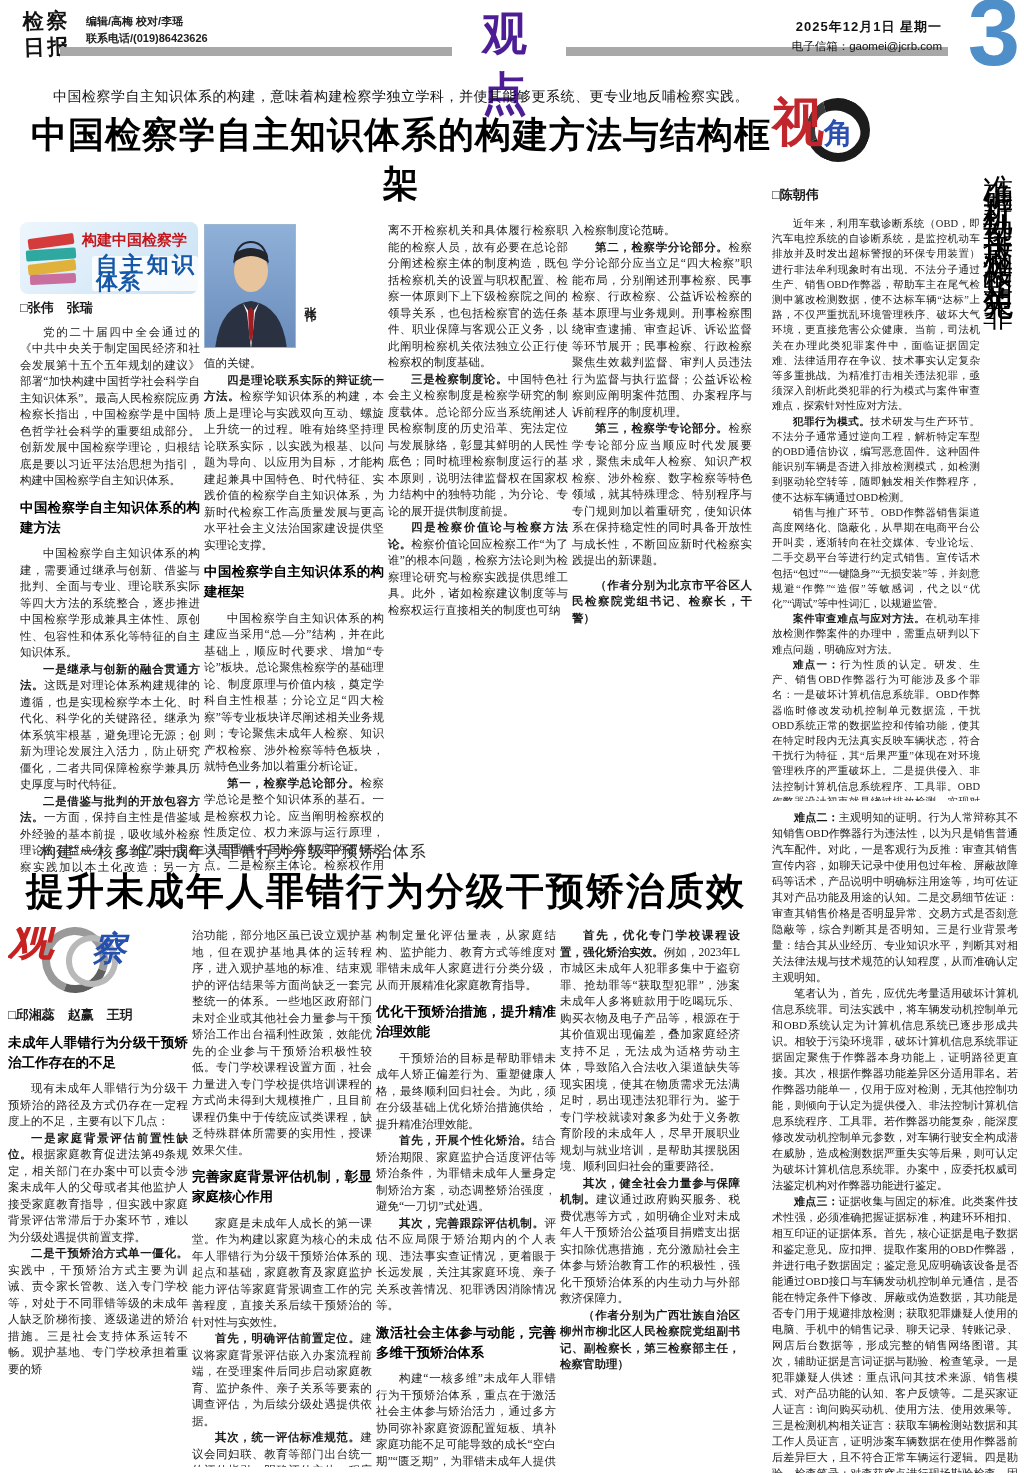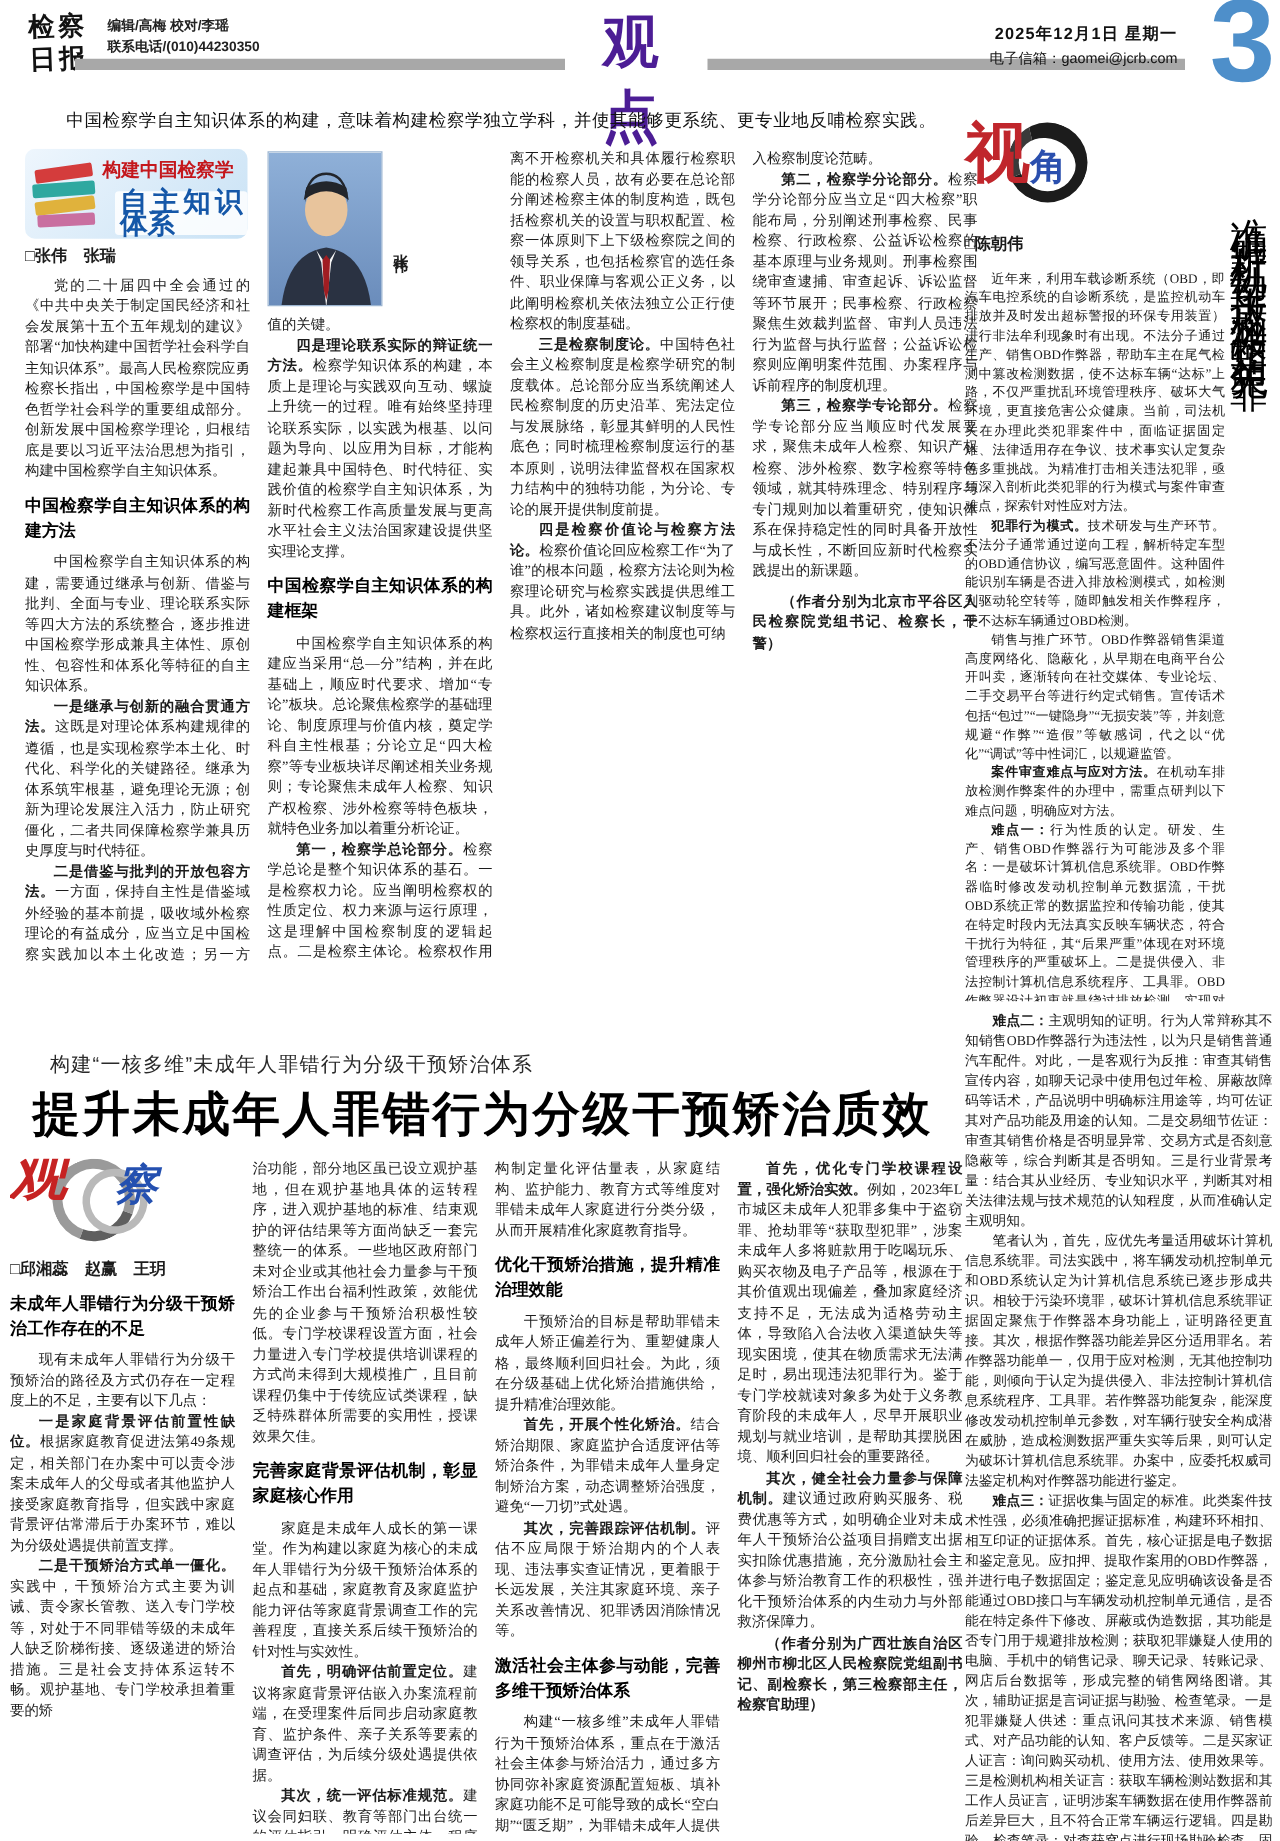--- a/index.html
+++ b/index.html
@@ -14,21 +14,21 @@
 .bar{position:absolute;top:47px;height:9px;background:#a8a8a8}
 .bar.left{left:60px;width:392px}
 .bar.right{left:566px;width:382px}
 .section-title{position:absolute;left:448px;top:4px;width:120px;text-align:center;font-size:45px;font-weight:900;color:#4c1d95;font-family:"Liberation Sans",sans-serif;letter-spacing:7px}
 .dateblock{position:absolute;right:82px;top:18px;text-align:right;font-family:"Liberation Sans",sans-serif;color:#111}
 .dateblock .d1{font-size:13px;font-weight:bold;letter-spacing:1px}
 .dateblock .d2{font-size:11.5px;margin-top:3px}
 .pageno{position:absolute;right:4px;top:-14px;font-size:94px;font-weight:bold;color:#4e8fca;font-family:"Liberation Sans",sans-serif;line-height:1}
 
 
-.cols{display:flex;gap:14px;overflow:hidden}
+.cols{display:flex;gap:4px;overflow:hidden}
 .col{width:180px;font-size:11.5px;line-height:16.5px;text-align:justify;color:#1c1c1c}
 .col p{text-indent:2em}
 .col p.cont{text-indent:0}
 .sub{font-family:"Liberation Sans",sans-serif;font-weight:bold;font-size:13.5px;line-height:1.5;margin:9px 0 7px;text-indent:0;color:#000}
 .lead{font-weight:bold}
 .byline{font-weight:bold;font-size:13px;margin:6px 0 7px;text-indent:0}
 .author{font-weight:bold}
 
 
 .main-art{position:absolute;left:20px;top:88px;width:762px}
@@ -82,34 +82,35 @@
 
 <div class="page">
 
   <header class="masthead">
     <div class="seal">
       <div>检察</div>
       <div>日报</div>
     </div>
     <div class="ed-lines">
       <div>编辑/高梅 校对/李瑶</div>
-      <div>联系电话/(010)44230350</div>
+      <div>联系电话/(019)86423626</div>
     </div>
     <div class="bar left"></div>
     <div class="bar right"></div>
     <div class="section-title">观 点</div>
     <div class="dateblock">
       <div class="d1">2025年12月1日 星期一</div>
       <div class="d2">电子信箱：gaomei@jcrb.com</div>
     </div>
     <div class="pageno">3</div>
   </header>
 
   <section class="main-art">
     <div class="kicker">中国检察学自主知识体系的构建，意味着构建检察学独立学科，并使其能够更系统、更专业地反哺检察实践。</div>
+    <h1 class="headline">中国检察学自主知识体系的构建方法与结构框架</h1>
 
     <div class="cols">
 
       <div class="col">
         <div class="badge">
           <span class="bk bk1"></span>
           <span class="bk bk2"></span>
           <span class="bk bk3"></span>
           <span class="bk bk4"></span>
           <span class="t1">构建中国检察学</span>

